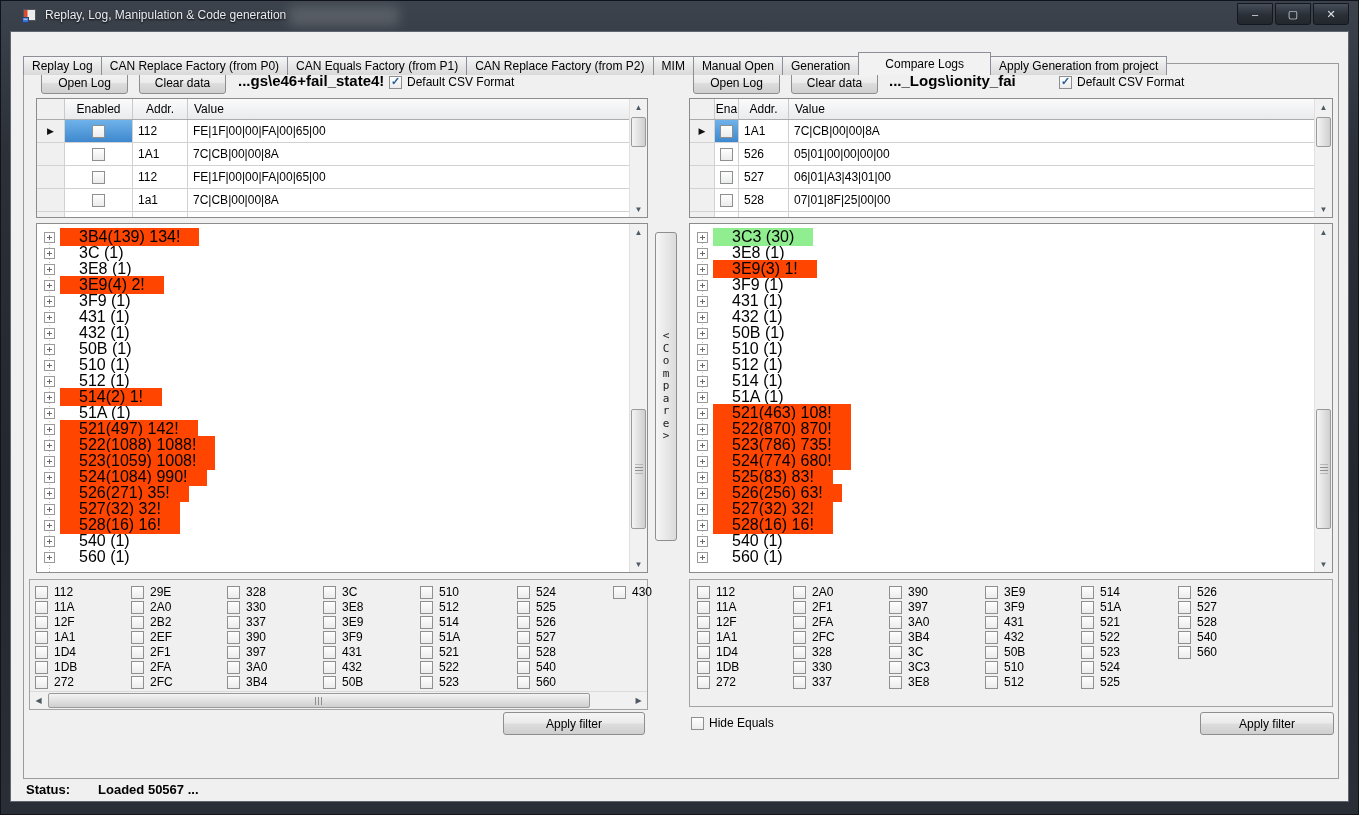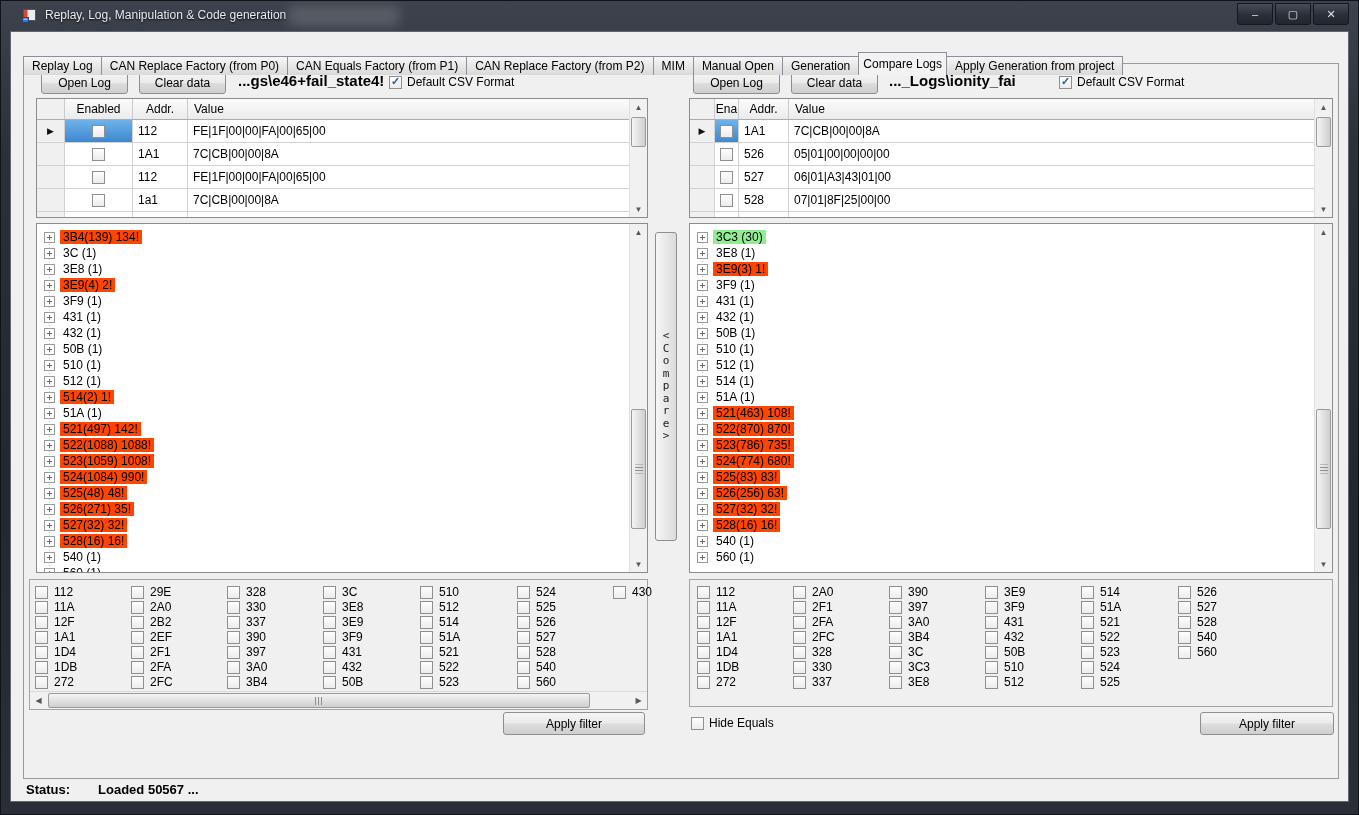--- a/index.html
+++ b/index.html
@@ -11,21 +11,21 @@
   .form-icon{position:absolute;left:20px;top:7px;width:16px;height:16px;}
   .title-text{position:absolute;left:44px;top:7px;color:#e8ecf1;font-size:12px;text-shadow:0 1px 2px #000;}
   .blur-blob{position:absolute;left:288px;top:5px;width:110px;height:20px;background:#767b82;filter:blur(6px);opacity:.5;border-radius:3px;}
   .winbtns{position:absolute;right:9px;top:2px;display:flex;gap:2px;}
   .winbtn{width:34px;height:20px;background:linear-gradient(#474e58,#2a2f37 55%,#22262d);border:1px solid #14181e;
     color:#dfe4ea;display:flex;align-items:center;justify-content:center;font-size:11px;border-radius:0 0 3px 3px;}
   .client{position:absolute;left:9px;top:30px;right:9px;bottom:12px;background:#F0F0F0;border:1px solid #5f6670;}
   .tabstrip{position:absolute;left:22px;top:54px;height:20px;display:flex;align-items:flex-end;z-index:5;}
   .tab{height:18px;padding:0 8px;margin-right:-1px;display:flex;align-items:center;white-space:nowrap;
     border:1px solid #8c8f98;border-bottom:none;background:linear-gradient(#F6F6F6,#E9E9E9 45%,#D9D9D9);font-size:12px;}
-  .tab.sel{height:22px;background:#F2F2F2;position:relative;z-index:6;padding:0 4px;}
+  .tab.sel{height:22px;background:#F2F2F2;position:relative;z-index:6;padding:0 26px;}
   .tabpage{position:absolute;left:22px;top:62px;width:1314px;height:714px;background:#F0F0F0;border:1px solid #9B9B9B;z-index:1;}
   .btn{position:absolute;background:linear-gradient(#F4F4F4,#EBEBEB 48%,#DDDDDD 52%,#CFCFCF);border:1px solid #8E8E8E;
     border-radius:3px;display:flex;align-items:center;justify-content:center;font-size:12px;z-index:4;}
   .pathlbl{position:absolute;font-weight:bold;font-size:15px;white-space:nowrap;z-index:4;}
   .wincb{width:13px;height:13px;box-sizing:border-box;border:1px solid #8E8F8F;background:linear-gradient(#FEFEFE,#ECECEC);
     flex:none;display:flex;align-items:center;justify-content:center;position:relative;}
   .wincb.checked::after{content:"✓";font-size:11px;font-weight:bold;color:#2B5E9B;margin-top:-1px;}
   .cbrow{position:absolute;display:flex;align-items:center;gap:5px;z-index:4;font-size:12px;}
   
   .grid{position:absolute;background:#fff;border:1px solid #8C8C8C;overflow:hidden;z-index:2;}
@@ -54,21 +54,21 @@
   .hgrip{position:absolute;left:50%;top:50%;transform:translate(-50%,-50%);width:9px;height:8px;
     background:repeating-linear-gradient(90deg,#8F8F8F 0 1px,transparent 1px 3px);}
   
   .tree{position:absolute;background:#fff;border:1px solid #8C8C8C;z-index:2;}
   .tree-inner{position:absolute;left:0;top:0;right:17px;bottom:0;overflow:hidden;padding:5px 0 0 4px;}
   .tline{position:absolute;left:12px;top:12px;width:1px;background:repeating-linear-gradient(0deg,#BDBDBD 0 1px,transparent 1px 3px);}
   .titem{height:16px;display:flex;align-items:center;position:relative;}
   .plus{width:9px;height:9px;box-sizing:content-box;margin:0 5px 0 3px;border:1px solid #9A9A9A;flex:none;
     background:linear-gradient(#6a6a6a,#6a6a6a) center/5px 1px no-repeat,
                linear-gradient(#6a6a6a,#6a6a6a) center/1px 5px no-repeat,#fff;}
-  .tlabel{padding:0 3px;white-space:nowrap;font-size:12px;}
+  .tlabel{padding:0 19px;white-space:nowrap;font-size:16px;}
   .hl-orange{background:#FF4500;color:#000;}
   .hl-green{background:#90EE90;color:#000;}
   
   .cmp{position:absolute;left:654px;top:231px;width:20px;height:307px;border:1px solid #8E8E8E;border-radius:3px;
     background:linear-gradient(90deg,#F6F6F6,#DBDBDB);display:flex;flex-direction:column;align-items:center;justify-content:center;z-index:3;}
   .cmp span{display:block;text-align:center;font-size:11px;line-height:12.5px;color:#222;font-family:"DejaVu Sans Mono",monospace;}
   
   .fpanel{position:absolute;border:1px solid #A3A3A3;background:#F0F0F0;z-index:2;}
   .fcol{position:absolute;top:5px;}
   .fitem{display:flex;align-items:center;height:14px;margin-bottom:1px;font-size:12px;white-space:nowrap;}
@@ -304,24 +304,20 @@
         <div class="titem">
           <span class="plus"></span>
           <span class="tlabel hl-orange">523(1059) 1008!</span>
         </div>
         <div class="titem">
           <span class="plus"></span>
           <span class="tlabel hl-orange">524(1084) 990!</span>
         </div>
         <div class="titem">
           <span class="plus"></span>
-          <span class="tlabel hl-orange">525(48) 48!</span>
-        </div>
-        <div class="titem">
-          <span class="plus"></span>
           <span class="tlabel hl-orange">526(271) 35!</span>
         </div>
         <div class="titem">
           <span class="plus"></span>
           <span class="tlabel hl-orange">527(32) 32!</span>
         </div>
         <div class="titem">
           <span class="plus"></span>
           <span class="tlabel hl-orange">528(16) 16!</span>
         </div>

